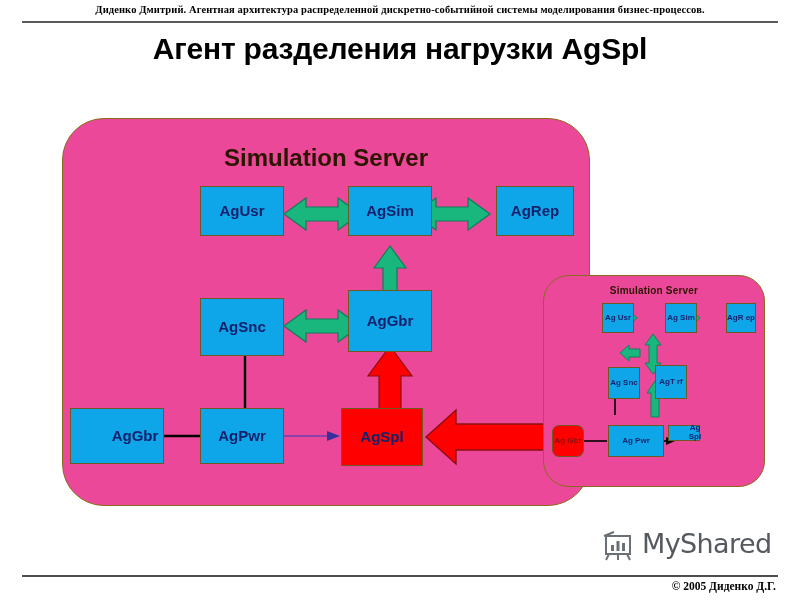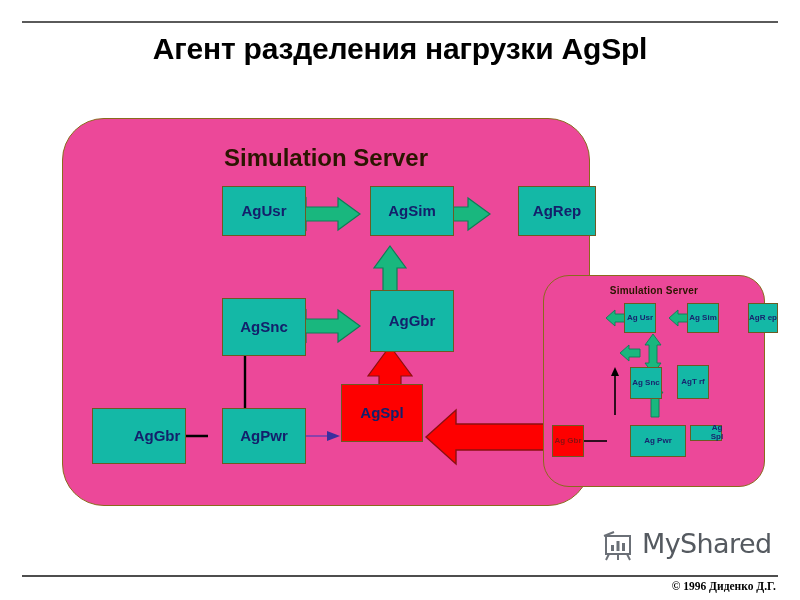--- a/index.html
+++ b/index.html
@@ -52,25 +52,25 @@
 
   
   .box{
     position:absolute;box-sizing:border-box;
     border:1.4px solid #6d5a22;
     display:flex;align-items:center;justify-content:center;
     text-align:center;
     color:#13206b;font-weight:bold;
     line-height:1.08;
   }
-  .box.blue{background:#14b8a6;margin-left:22px;}
+  .box.blue{background:#0ea5e9;}
   .box.red{background:#fe0000;}
   .box.big{font-size:15px;}
   .box.small{font-size:8px;color:#17256e;font-weight:bold;}
-  .box.small.red{color:#8a1010;}
+  .box.small.red{color:#8a1010;border-radius:7px;}
 
   
   .arrow{position:absolute;}
   svg{display:block;overflow:visible;}
 
   
   #logo{
     position:absolute;left:602px;top:528px;width:186px;height:40px;
   }
   #logo-mark{
@@ -87,20 +87,21 @@
   #footer-copy{
     position:absolute;right:24px;top:580px;
     font-family:"Liberation Serif", serif;
     font-size:11.5px;color:#000;font-weight:600;
   }
 </style>
 </head>
 <body>
 
 <div id="header-strip">
+  <div id="header-note">Диденко Дмитрий. Агентная архитектура распределенной дискретно-событийной системы моделирования бизнес-процессов.</div>
   <div id="header-rule"></div>
 </div>
 <div id="page-title">Агент разделения нагрузки AgSpl</div>
 
 <div class="panel" id="main-panel">
   <div class="panel-title" id="main-panel-title">Simulation Server</div>
 </div>
 
 <svg class="arrow" style="left:62px;top:118px;" width="528" height="388">
 
@@ -154,21 +155,21 @@
 </div>
 <div class="box blue big" style="left:348px;top:290px;width:84px;height:62px;">
   <span>AgGbr</span>
 </div>
 <div class="box blue big" style="left:70px;top:408px;width:94px;height:56px;padding-left:36px;">
   <span>AgGbr</span>
 </div>
 <div class="box blue big" style="left:200px;top:408px;width:84px;height:56px;">
   <span>AgPwr</span>
 </div>
-<div class="box red big" style="left:341px;top:384px;width:82px;height:58px;">
+<div class="box red big" style="left:341px;top:408px;width:82px;height:58px;">
   <span>AgSpl</span>
 </div>
 
 <svg class="arrow" style="left:420px;top:404px;" width="170" height="70">
   <path d="M 6,33 L 36,6 L 36,20 L 130,20 L 130,6 L 160,33 L 130,60 L 130,46 L 36,46 L 36,60 Z" fill="#fe0000" stroke="#8a1010" stroke-width="1.4"></path>
 </svg>
 
 <div class="panel" id="inset-panel">
   <div class="panel-title" id="inset-panel-title">Simulation Server</div>
 </div>
@@ -227,13 +228,13 @@
     <rect x="14.5" y="11" width="3" height="10" fill="#6b7077"></rect>
     <rect x="20" y="13" width="3" height="8" fill="#6b7077"></rect>
     <line x1="2" y1="6" x2="12" y2="2" stroke="#6b7077" stroke-width="2"></line>
     <line x1="7" y1="24" x2="4" y2="30" stroke="#6b7077" stroke-width="2"></line>
     <line x1="25" y1="24" x2="28" y2="30" stroke="#6b7077" stroke-width="2"></line>
     <line x1="16" y1="24" x2="16" y2="30" stroke="#6b7077" stroke-width="2"></line>
   </svg>
   <div id="logo-text">MyShared</div>
 </div>
 <div id="footer-rule"></div>
-<div id="footer-copy">© 1996 Диденко Д.Г.</div>
+<div id="footer-copy">© 2005 Диденко Д.Г.</div>
 
 </body></html>

